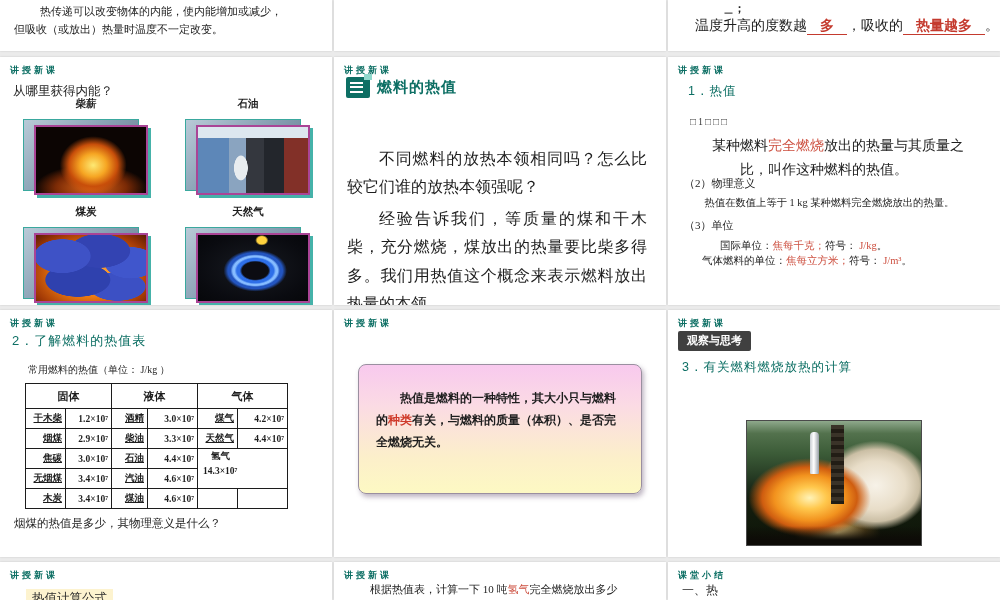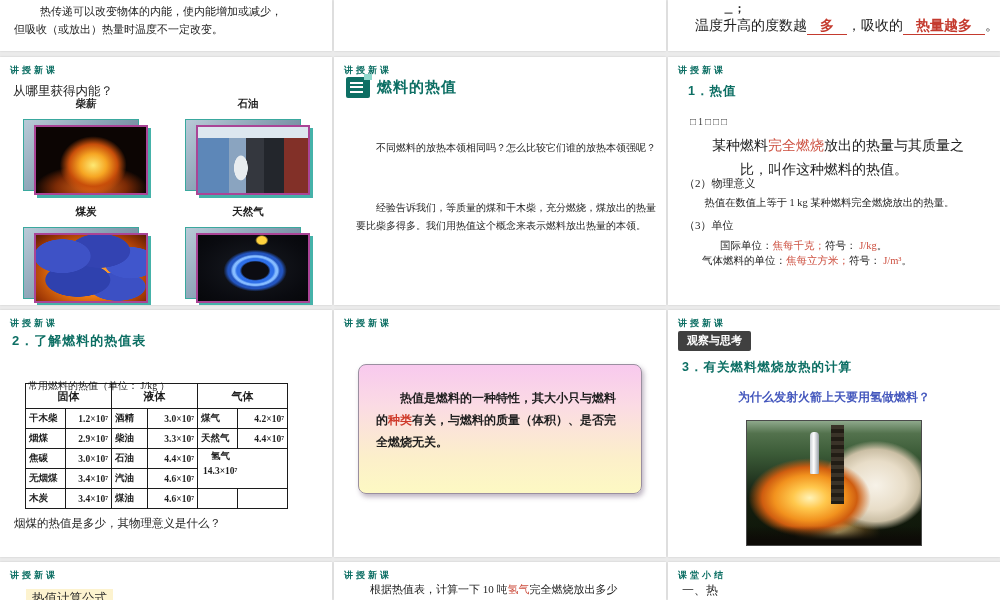--- a/index.html
+++ b/index.html
@@ -15,21 +15,21 @@
   #s-r2c3{left:668px;top:57px;width:332px;height:248px;}
   #s-r3c1{left:0;top:310px;width:332px;height:247px;}
   #s-r3c2{left:334px;top:310px;width:332px;height:247px;}
   #s-r3c3{left:668px;top:310px;width:332px;height:247px;}
   #s-r4c1{left:0;top:562px;width:332px;height:38px;}
   #s-r4c2{left:334px;top:562px;width:332px;height:38px;}
   #s-r4c3{left:668px;top:562px;width:364px;height:38px;}
 
   .hdr{position:absolute;left:10px;top:7px;font:bold 9px "Liberation Sans","DejaVu Sans",sans-serif;
        color:#0d6f64;letter-spacing:3px;}
-  .teal-t{color:#0d6f64;font-family:"Liberation Sans","DejaVu Sans",sans-serif;font-weight:bold;}
+  .teal-t{color:#0d6f64;font-family:"Liberation Sans","DejaVu Sans",sans-serif;font-weight:normal;}
   .red{color:#cf3a2a;}
   .softred{color:#cd5040;}
 
   
   .r1l1{position:absolute;left:40px;top:4px;font-size:11px;white-space:nowrap;}
   .r1l2{position:absolute;left:14px;top:22px;font-size:11px;white-space:nowrap;}
   .r1r0{position:absolute;left:55px;top:1px;font-size:11px;font-weight:bold;}
   .r1r1{position:absolute;left:27px;top:17px;font-size:14px;white-space:nowrap;}
   .blank{color:#c43a2e;border-bottom:1px solid #c43a2e;padding:0 13px 1px;font-weight:bold;}
 
@@ -64,43 +64,43 @@
       radial-gradient(40% 44% at 52% 54%,rgba(12,12,18,1) 0 30%,#2e6fe8 35% 42%,#86bcff 47% 51%,#2355c0 56% 62%,rgba(8,8,12,0) 72%),
       radial-gradient(ellipse at 50% 50%,#181b22 0%,#0a0b10 72%,#06070a 100%);}
 
   
   .title-row{position:absolute;left:12px;top:20px;display:flex;align-items:center;}
   .sec-icon{width:24px;height:21px;background:#0d6f64;border-radius:2px;position:relative;margin-right:7px;flex:none;}
   .sec-icon::before{content:"";position:absolute;left:4px;top:5px;width:13px;height:11px;
       background:linear-gradient(#fff 0 2px,rgba(0,0,0,0) 2px 4.5px,#fff 4.5px 6.5px,rgba(0,0,0,0) 6.5px 9px,#fff 9px 11px);}
   .sec-icon::after{content:"";position:absolute;right:-2px;top:-3px;width:8px;height:6px;background:#8fd8cc;}
   .sec-title{font:bold 15px "Liberation Sans","DejaVu Sans",sans-serif;color:#0d6f64;letter-spacing:1px;}
-  .para{position:absolute;left:22px;width:300px;font-size:10px;line-height:1.78;text-indent:2em;text-align:justify;}
+  .para{position:absolute;left:13px;width:300px;font-size:16px;line-height:1.78;text-indent:2em;text-align:justify;}
   #p-intro-1{top:72px;}
   #p-intro-2{top:132px;}
 
   
   .t-num{position:absolute;left:20px;top:26px;font-size:12.5px;letter-spacing:1px;}
   .deflabel{position:absolute;left:22px;top:59px;font-size:10px;color:#3c3c3c;letter-spacing:2px;}
   .defp{position:absolute;left:14px;top:63px;width:284px;font-size:14px;line-height:1.7;text-indent:2em;text-align:center;}
   .sublabel{position:absolute;left:16px;font-size:11px;}
   #sub2{top:119px;} #sub3{top:161px;}
   .meaning{position:absolute;left:16px;top:139px;font-size:10.3px;text-indent:2em;white-space:nowrap;}
   .unitline{position:absolute;font-size:10.5px;white-space:nowrap;}
   #unit1{left:52px;top:182px;} #unit2{left:34px;top:197px;}
 
   
   .t2{position:absolute;left:12px;top:22px;font-size:13px;letter-spacing:1px;}
-  .cap{position:absolute;left:28px;top:69px;font-size:10px;}
+  .cap{position:absolute;left:28px;top:53px;font-size:10px;}
   .ftable{position:absolute;left:25px;top:73px;border-collapse:collapse;
           font-family:"Liberation Serif","DejaVu Serif",serif;}
   .ftable th,.ftable td{border:1.5px solid #1c1c1c;font-weight:bold;}
   .ftable th{font-size:11px;height:22px;}
   .ftable td{font-size:9.5px;height:19px;padding:0 3px;}
-  .ftable td.n{text-align:left;}
+  .ftable td.n{text-align:right;text-decoration:underline;}
   .ftable td.v{text-align:right;}
   .c-n1{width:40px;} .c-v1{width:46px;} .c-n2{width:36px;} .c-v2{width:50px;}
   .c-n3{width:40px;} .c-v3{width:50px;}
   .hcell{vertical-align:top;}
   .hname{padding:1px 0 0 10px;font-size:9.5px;}
   .hval{font-size:9.5px;padding-left:2px;margin-top:3px;}
   .tq{position:absolute;left:14px;top:206px;font-size:11.5px;}
 
   
   .note{position:absolute;left:24px;top:54px;width:282px;height:128px;border-radius:8px;
@@ -275,21 +275,20 @@
     <div class="hdr">讲授新课</div>
     <div class="note">
       <p><span>热值是燃料的一种特性，其大小只与燃料的</span><span class="red">种类</span><span>有关，与燃料的质量（体积）、是否完全燃烧无关。</span></p>
     </div>
   </section>
 
   <section class="slide" id="s-r3c3">
     <div class="hdr">讲授新课</div>
     <div class="badge">观察与思考</div>
     <div class="t3 teal-t">3．有关燃料燃烧放热的计算</div>
-    <div class="bq">为什么发射火箭上天要用氢做燃料？</div>
     <div class="rocket">
       <div class="rkt-body"></div>
       <div class="rkt-tower"></div>
     </div>
   </section>
 
   <section class="slide" id="s-r4c1">
     <div class="hdr">讲授新课</div>
     <div class="hl"><span>热值计算公式</span></div>
   </section>

